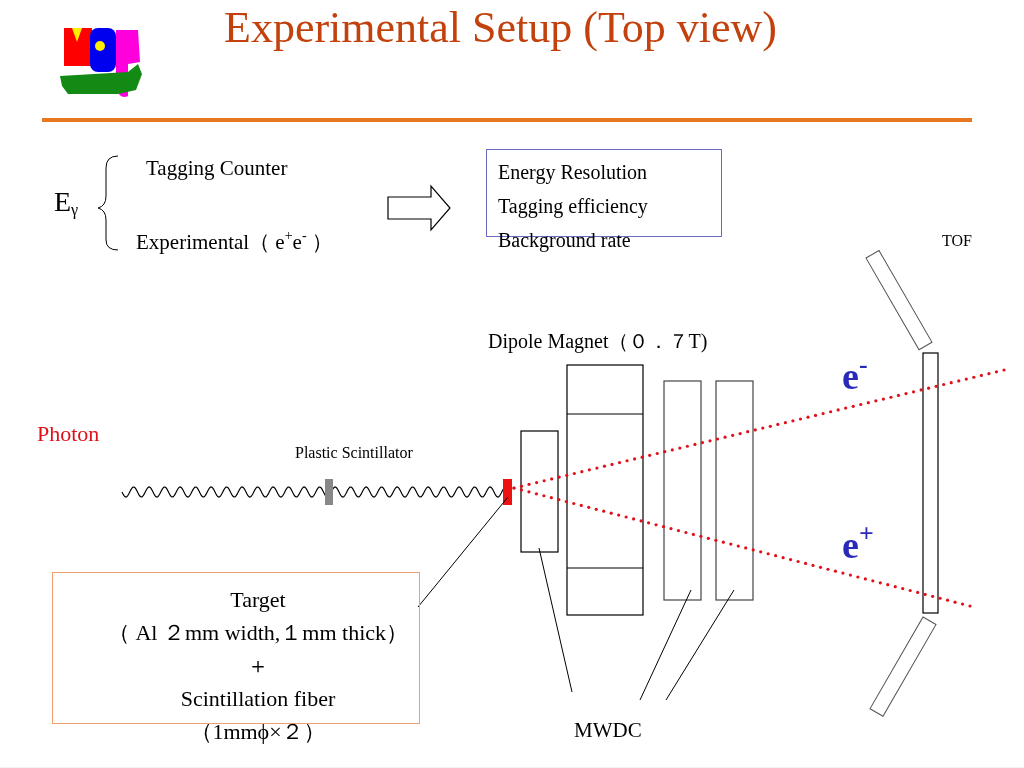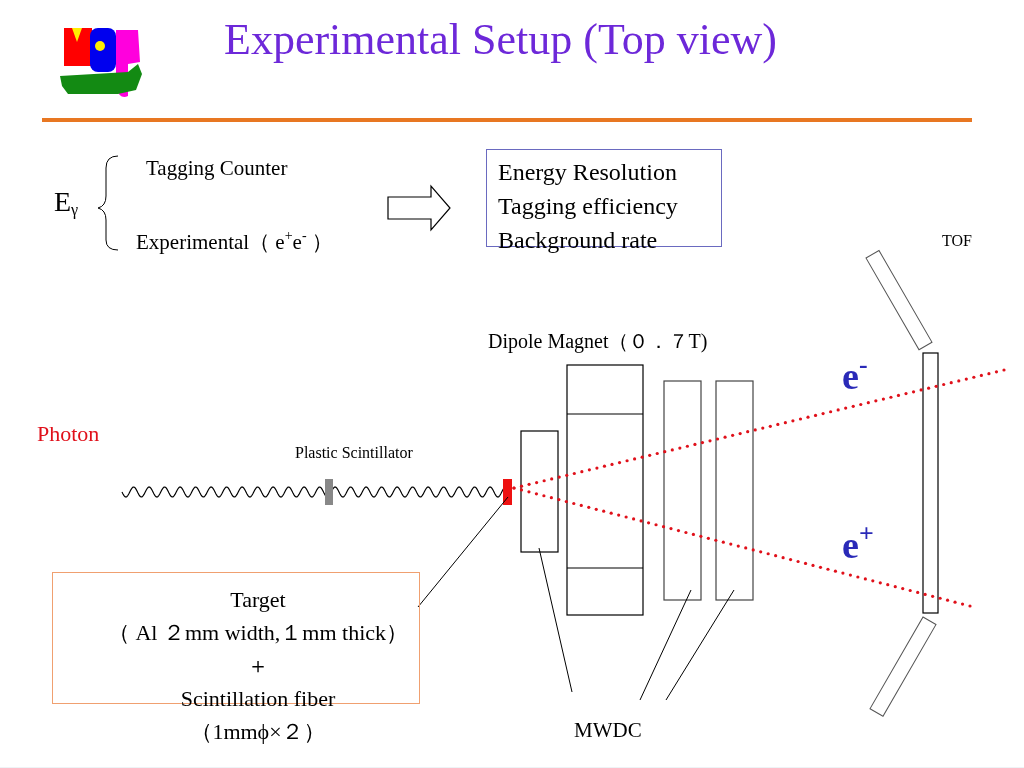--- a/index.html
+++ b/index.html
@@ -4,46 +4,46 @@
   <style>
     html, body { margin: 0; padding: 0; }
     body {
       width: 1024px; height: 768px; position: relative; overflow: hidden;
       background: #ffffff;
       font-family: "Liberation Serif", "DejaVu Serif", serif;
       color: #000;
     }
     .abs { position: absolute; }
     #title {
-      left: 224px; top: 14px; font-size: 44px; color: #6d28d9; white-space: nowrap;
+      left: 224px; top: 2px; font-size: 44px; color: #c2410c; white-space: nowrap;
     }
     #title-rule { left: 42px; top: 118px; width: 930px; height: 4px; background: #e87722; }
     #bottom-band { left: 0; top: 767px; width: 1024px; height: 1px; background: #eef3f6; }
     .t20 { font-size: 21px; white-space: nowrap; }
     #egamma { left: 54px; top: 186px; font-size: 28px; }
     #egamma sub { font-size: 16px; vertical-align: -4px; }
     #tagging-counter { left: 146px; top: 156px; }
     #spectrometer { left: 136px; top: 228px; }
     #spectrometer sup { font-size: 14px; vertical-align: 9px; }
     #result-box {
-      left: 486px; top: 149px; width: 236px; height: 98px;
+      left: 486px; top: 149px; width: 236px; height: 88px;
       border: 1.5px solid #6a6ac0; box-sizing: border-box;
-      padding: 5px 0 0 11px; font-size: 24px; line-height: 34px;
+      padding: 5px 0 0 11px; font-size: 20px; line-height: 34px;
     }
     #result-box div { white-space: nowrap; }
     #tof-label { left: 898px; top: 232px; font-size: 16px; margin-left: 44px; }
     #magnet-label { left: 488px; top: 328px; font-size: 20px; }
     #brems-label { left: 37px; top: 420px; font-size: 22px; color: #e0101a; line-height: 28px; }
     #plastic-label { left: 275px; top: 444px; font-size: 16px; margin-left: 20px; }
     #e-minus { left: 842px; top: 350px; font-size: 38px; font-weight: bold; color: #2a2ab8; }
     #e-minus sup, #e-plus sup { font-size: 26px; vertical-align: 16px; }
     #e-plus { left: 842px; top: 519px; font-size: 38px; font-weight: bold; color: #2a2ab8; }
     #mwdc-label { left: 574px; top: 718px; font-size: 21px; }
     #target-box {
-      left: 52px; top: 572px; width: 368px; height: 132px;
+      left: 52px; top: 572px; width: 368px; height: 152px;
       border: 1.5px solid #f0a070; box-sizing: border-box;
       text-align: center; font-size: 22px; line-height: 33px; padding-top: 10px; padding-left: 44px;
     }
     #target-box div { white-space: nowrap; }
     svg#diagram { position: absolute; left: 0; top: 0; }
   </style>
 </head>
 <body>
 
 <svg class="abs" style="left:58px;top:24px" width="92" height="78">

